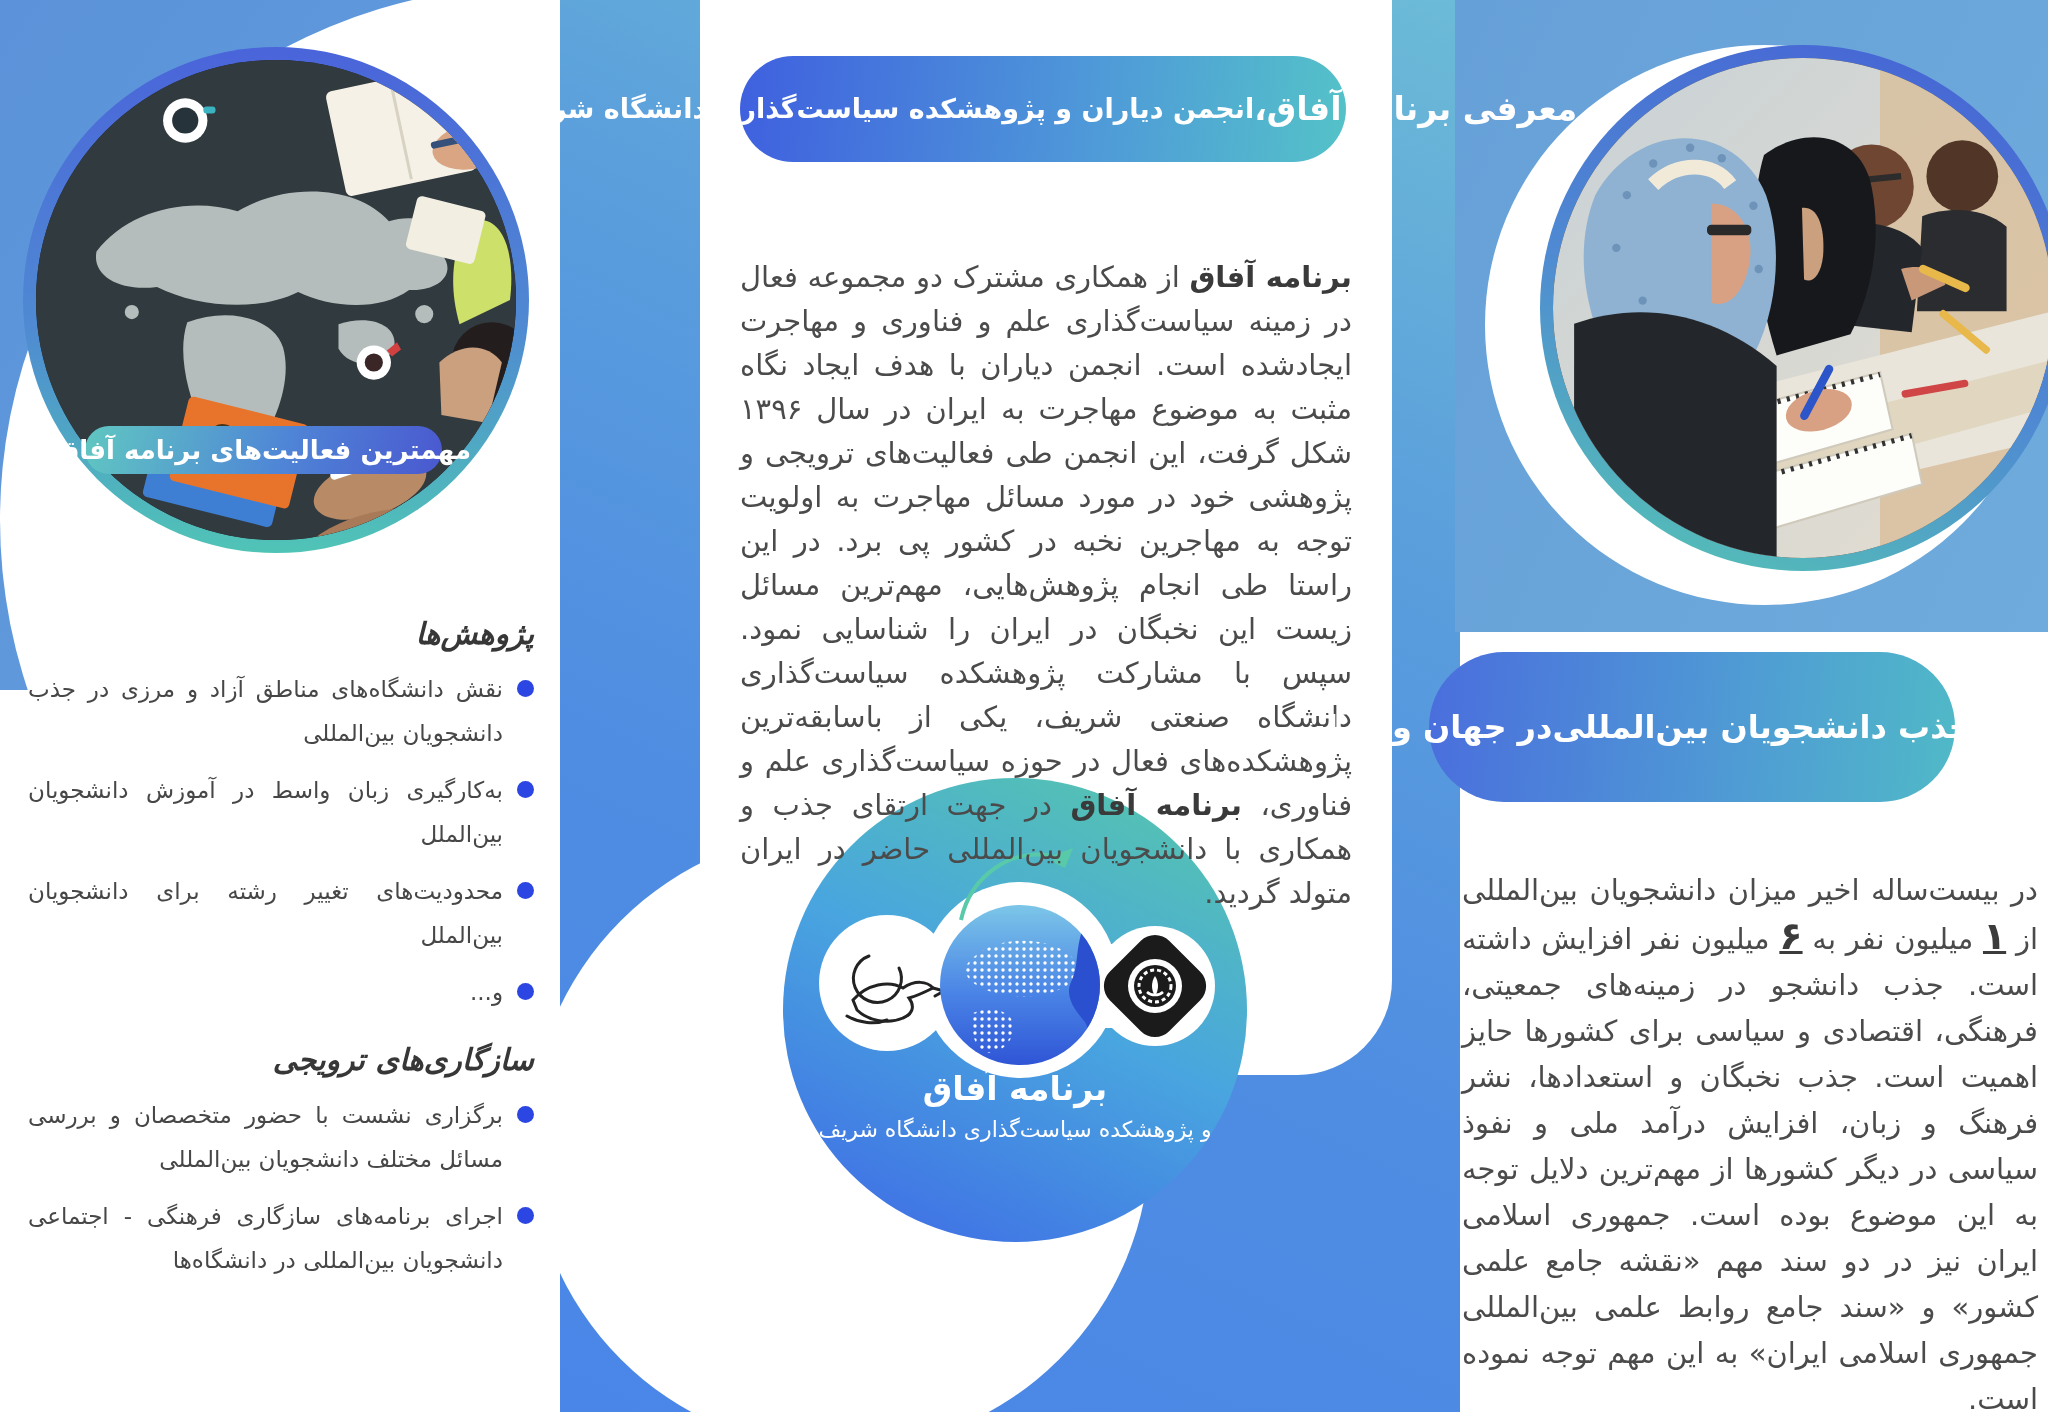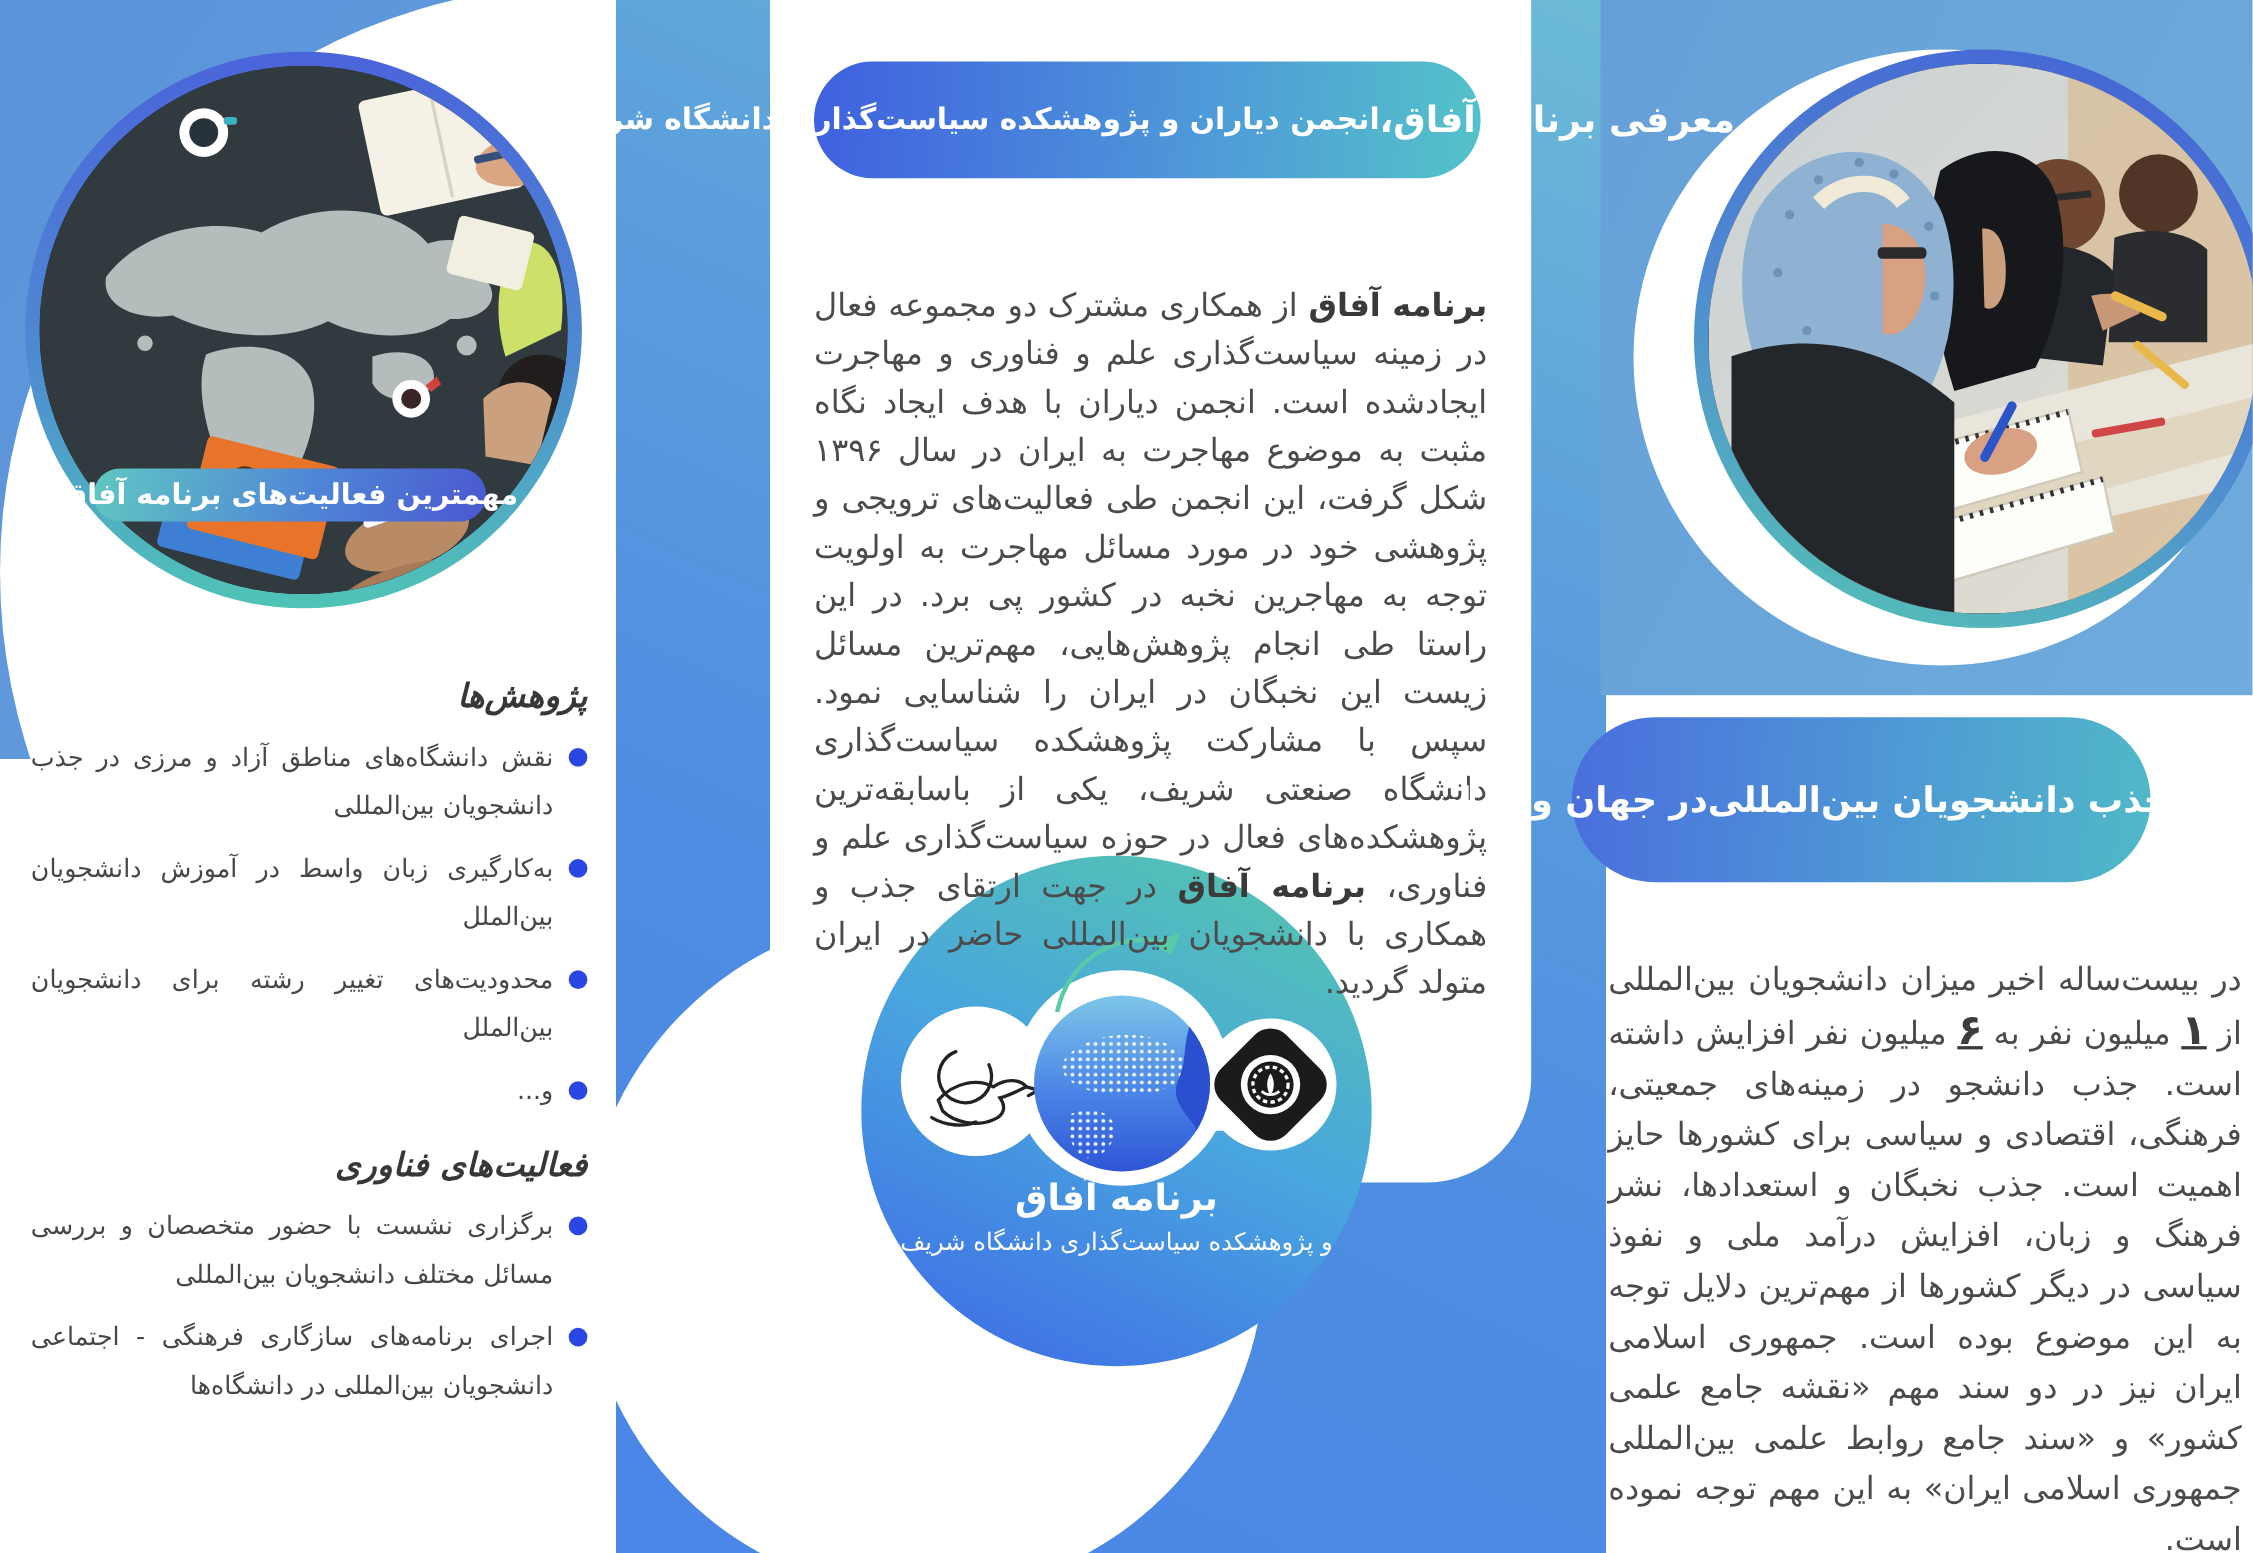--- a/index.html
+++ b/index.html
@@ -146,21 +146,21 @@
     </div>
     <div class="li">
       <span class="dot"></span>
       <span class="li-text">محدودیت‌های تغییر رشته برای دانشجویان بین‌الملل</span>
     </div>
     <div class="li">
       <span class="dot"></span>
       <span class="li-text">و...</span>
     </div>
 
-    <h3 class="list-header second">فعالیت‌های فناوری</h3>
+    <h3 class="list-header second">سازگاری‌های ترویجی</h3>
 
     <div class="li">
       <span class="dot"></span>
       <span class="li-text">برگزاری نشست با حضور متخصصان و بررسی مسائل مختلف دانشجویان بین‌المللی</span>
     </div>
     <div class="li">
       <span class="dot"></span>
       <span class="li-text">اجرای برنامه‌های سازگاری فرهنگی - اجتماعی دانشجویان بین‌المللی در دانشگاه‌ها</span>
     </div>
 

